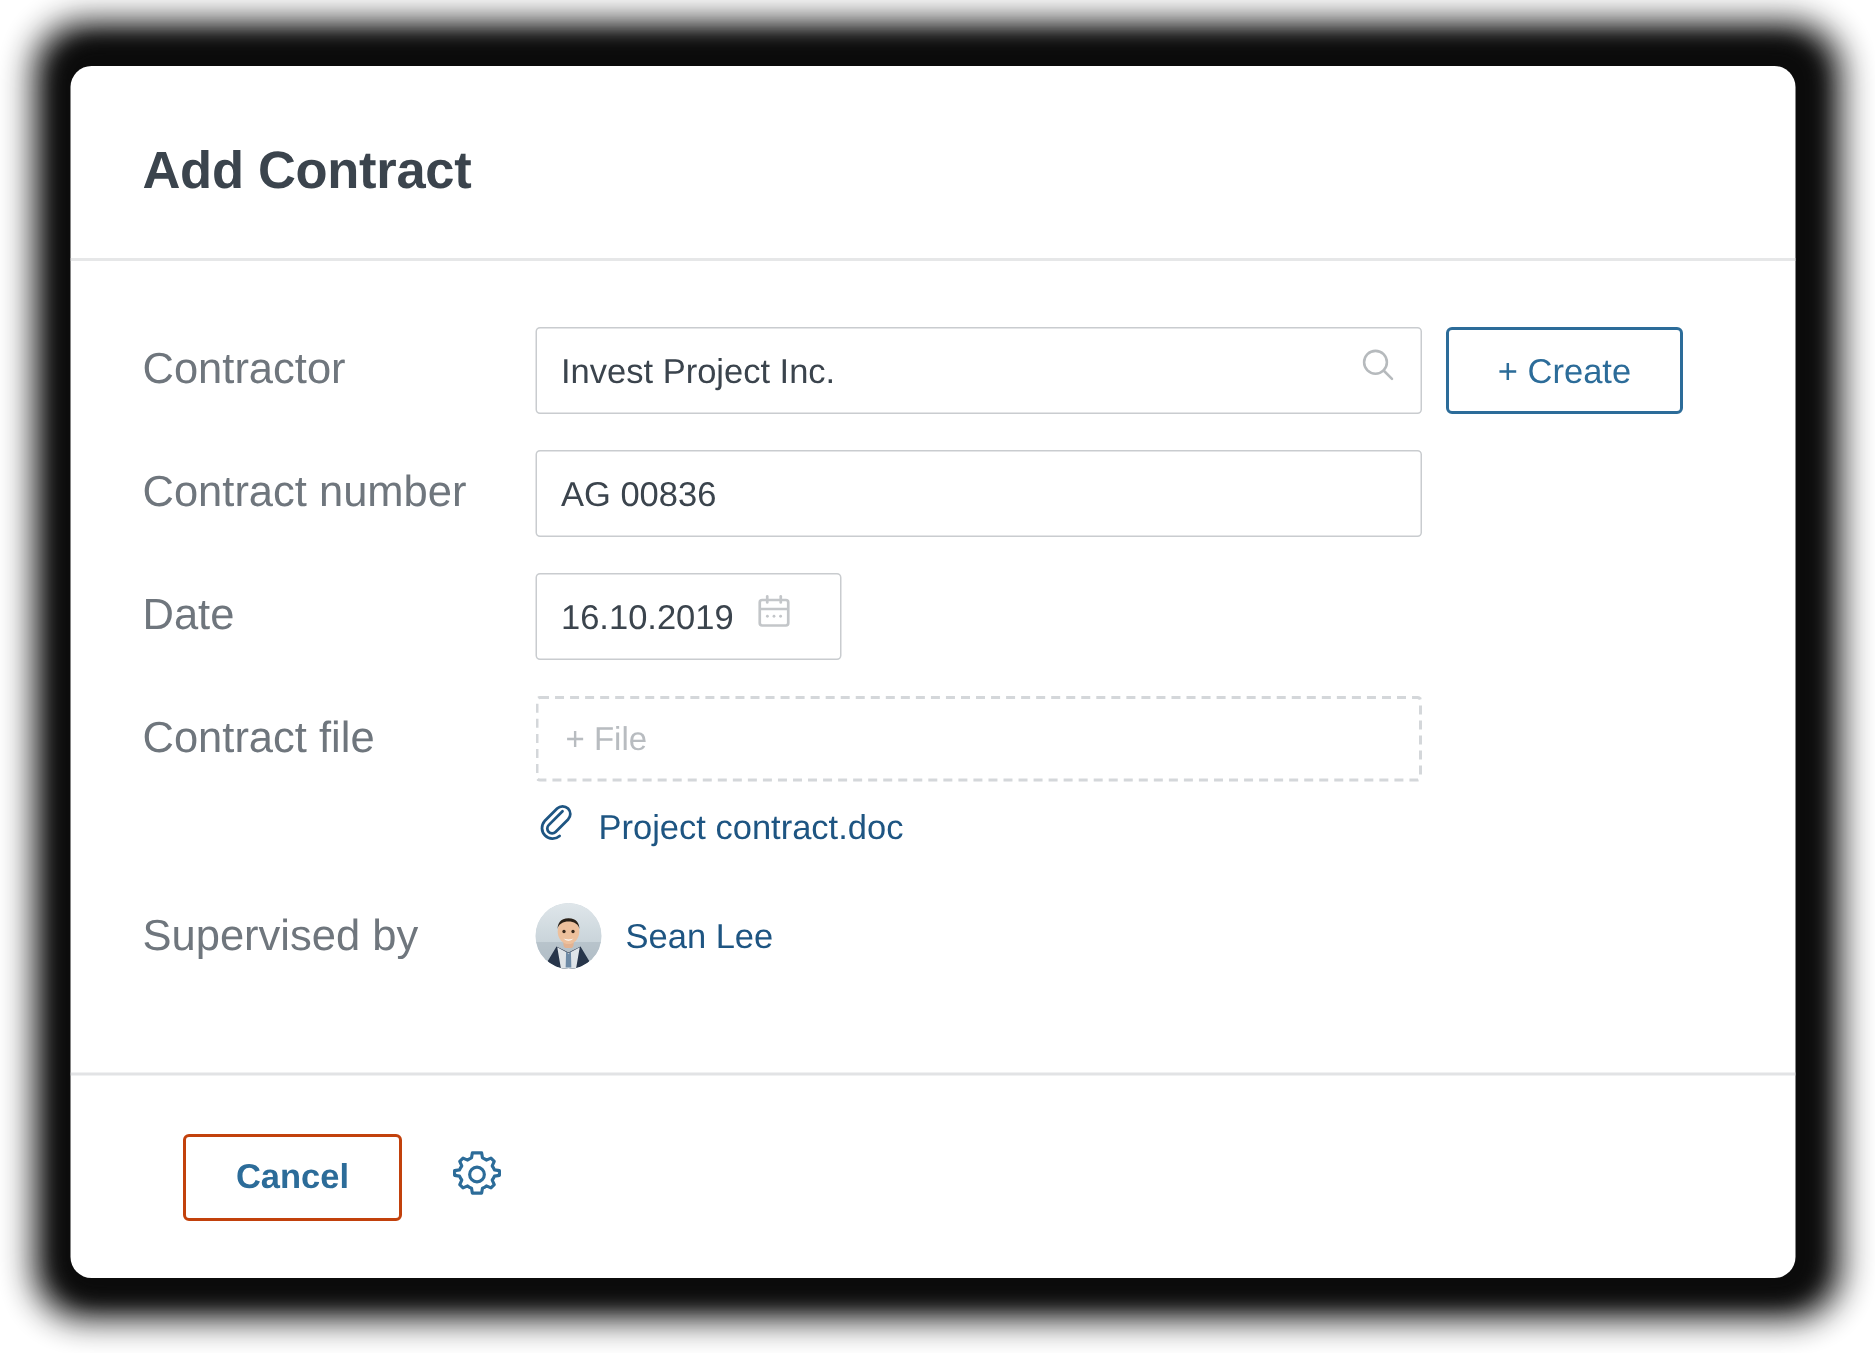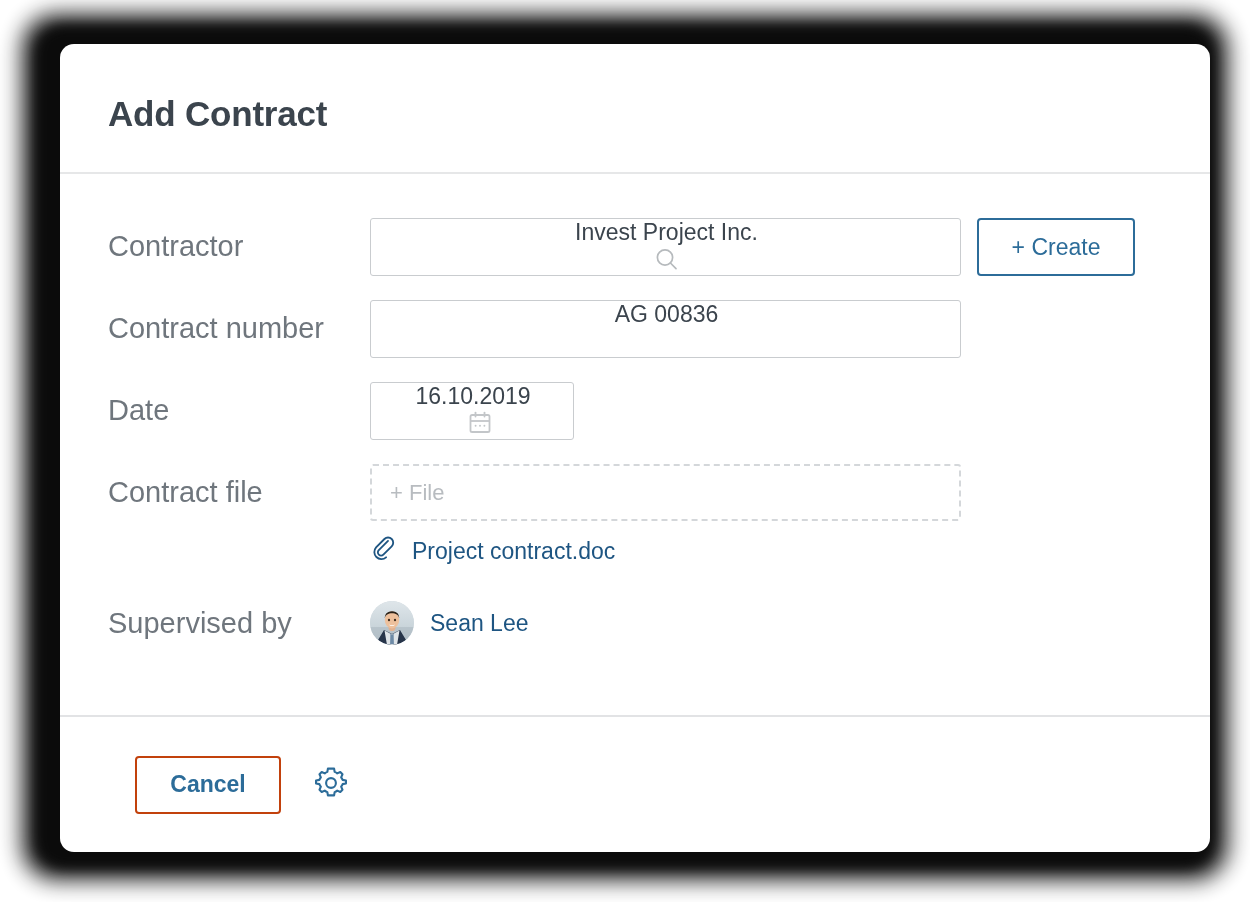--- a/index.html
+++ b/index.html
@@ -37,21 +37,21 @@
     left: 36px;
     top: 26px;
     width: 1178px;
     height: 842px;
     border-radius: 28px;
     filter: blur(6px);
     opacity: 1;
   }
   .card {
     position: absolute;
-    left: 60px;
+    left: 47px;
     top: 44px;
     width: 1150px;
     height: 808px;
     background: #ffffff;
     border-radius: 14px;
     overflow: hidden;
   }
 
   
   .card-header {
@@ -97,21 +97,20 @@
     box-sizing: border-box;
     height: 58px;
     border: 1px solid #c9cccf;
     border-radius: 3px;
     background: #ffffff;
     display: flex;
     align-items: center;
     padding: 0 14px 0 16px;
     font-size: 23px;
     color: #3b444d;
-    flex-direction: column;
   }
   .input-wide { width: 591px; justify-content: space-between; }
   .input-date { width: 204px; }
   .input-value { white-space: nowrap; }
 
   .search-icon, .calendar-icon { flex: 0 0 auto; display: block; }
 
   .create-btn {
     margin-left: 16px;
     box-sizing: border-box;

